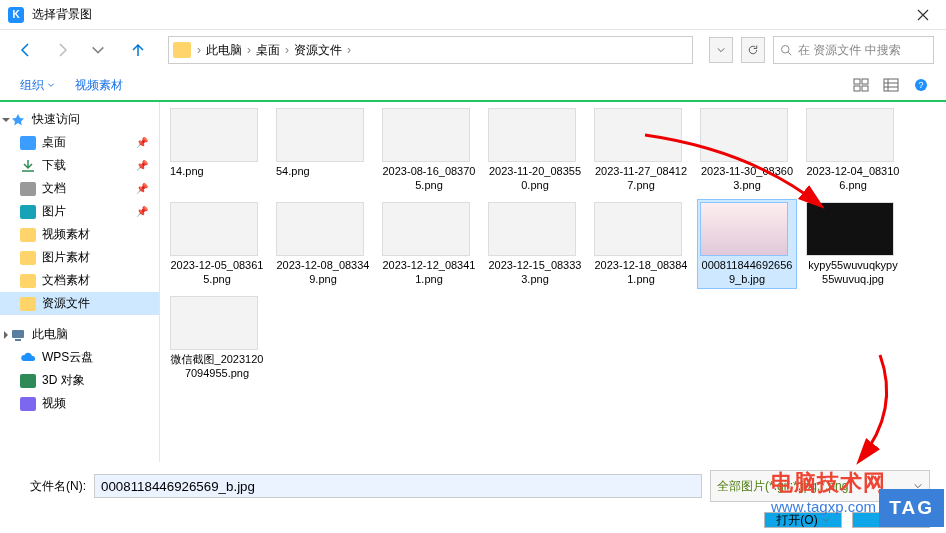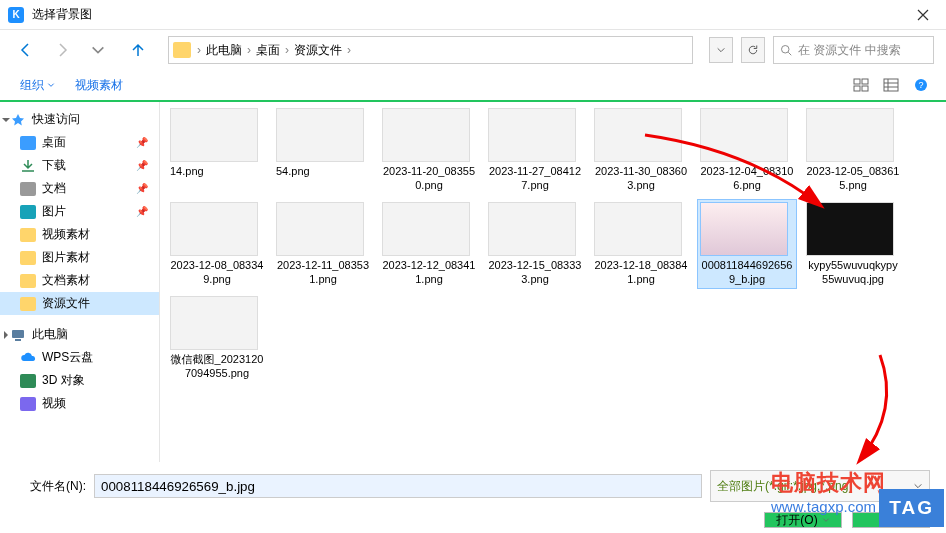--- a/index.html
+++ b/index.html
@@ -54,21 +54,21 @@
 .file-item .fname { font-size: 11px; line-height: 14px; margin-top: 2px; word-break: break-all; max-height: 42px; overflow: hidden; }
 .thumb.pinkish { background: linear-gradient(#fdeef0, #e0c8d8); }
 .thumb.black { background: #111; }
 
 .footer { padding: 8px 16px; display: flex; flex-direction: column; gap: 10px; }
 .fn-row { display: flex; align-items: center; gap: 8px; }
 .fn-row label { width: 70px; text-align: right; }
 .fn-row input { flex: 1; height: 24px; border: 1px solid #ccc; padding: 0 6px; background: #eaf3ff; }
 .filter-sel { width: 220px; height: 32px; border: 1px solid #ccc; display: flex; align-items: center; padding: 0 6px; color: #4d7c0f; justify-content: space-between; background: #f7f7f7;}
 .btn-row { display: flex; justify-content: flex-end; gap: 10px; }
-.wbtn { min-width: 78px; height: 16px; border: 1px solid #bbb; background: #22c55e; display: flex; align-items: center; justify-content: center; cursor: pointer; gap:4px;}
+.wbtn { min-width: 78px; height: 16px; border: 1px solid #bbb; background: #0ea5e9; display: flex; align-items: center; justify-content: center; cursor: pointer; gap:4px;}
 
 .arrow-red { position: absolute; pointer-events: none; }
 .arrow-red.a1 { left: 640px; top: 130px; }
 .arrow-red.a2 { left: 840px; top: 350px; }
 
 .watermark { position: absolute; right: 60px; bottom: 18px; text-align: left; pointer-events: none; }
 .watermark .l1 { color: #e43; font-size: 22px; font-weight: bold; letter-spacing: 1px; }
 .watermark .l2 { color: #3a7de0; font-size: 15px; }
 .tagbox { position: absolute; right: 2px; bottom: 6px; background: #3a80d9; color: #fff; font-weight: bold; font-size: 19px; padding: 8px 10px; letter-spacing: 2px; pointer-events: none; }
 </style>
@@ -241,20 +241,24 @@
         <div class="file-item">
           <div class="thumb "></div>
           <div class="fname">14.png</div>
         </div>
         <div class="file-item">
           <div class="thumb "></div>
           <div class="fname">54.png</div>
         </div>
         <div class="file-item">
           <div class="thumb "></div>
+          <div class="fname">2023-08-16_083705.png</div>
+        </div>
+        <div class="file-item">
+          <div class="thumb "></div>
           <div class="fname">2023-11-20_083550.png</div>
         </div>
         <div class="file-item">
           <div class="thumb "></div>
           <div class="fname">2023-11-27_084127.png</div>
         </div>
         <div class="file-item">
           <div class="thumb "></div>
           <div class="fname">2023-11-30_083603.png</div>
         </div>
@@ -262,24 +266,20 @@
           <div class="thumb "></div>
           <div class="fname">2023-12-04_083106.png</div>
         </div>
         <div class="file-item">
           <div class="thumb "></div>
           <div class="fname">2023-12-05_083615.png</div>
         </div>
         <div class="file-item">
           <div class="thumb "></div>
           <div class="fname">2023-12-08_083349.png</div>
-        </div>
-        <div class="file-item">
-          <div class="thumb "></div>
-          <div class="fname">2023-12-11_083531.png</div>
         </div>
         <div class="file-item">
           <div class="thumb "></div>
           <div class="fname">2023-12-12_083411.png</div>
         </div>
         <div class="file-item">
           <div class="thumb "></div>
           <div class="fname">2023-12-15_083333.png</div>
         </div>
         <div class="file-item">

